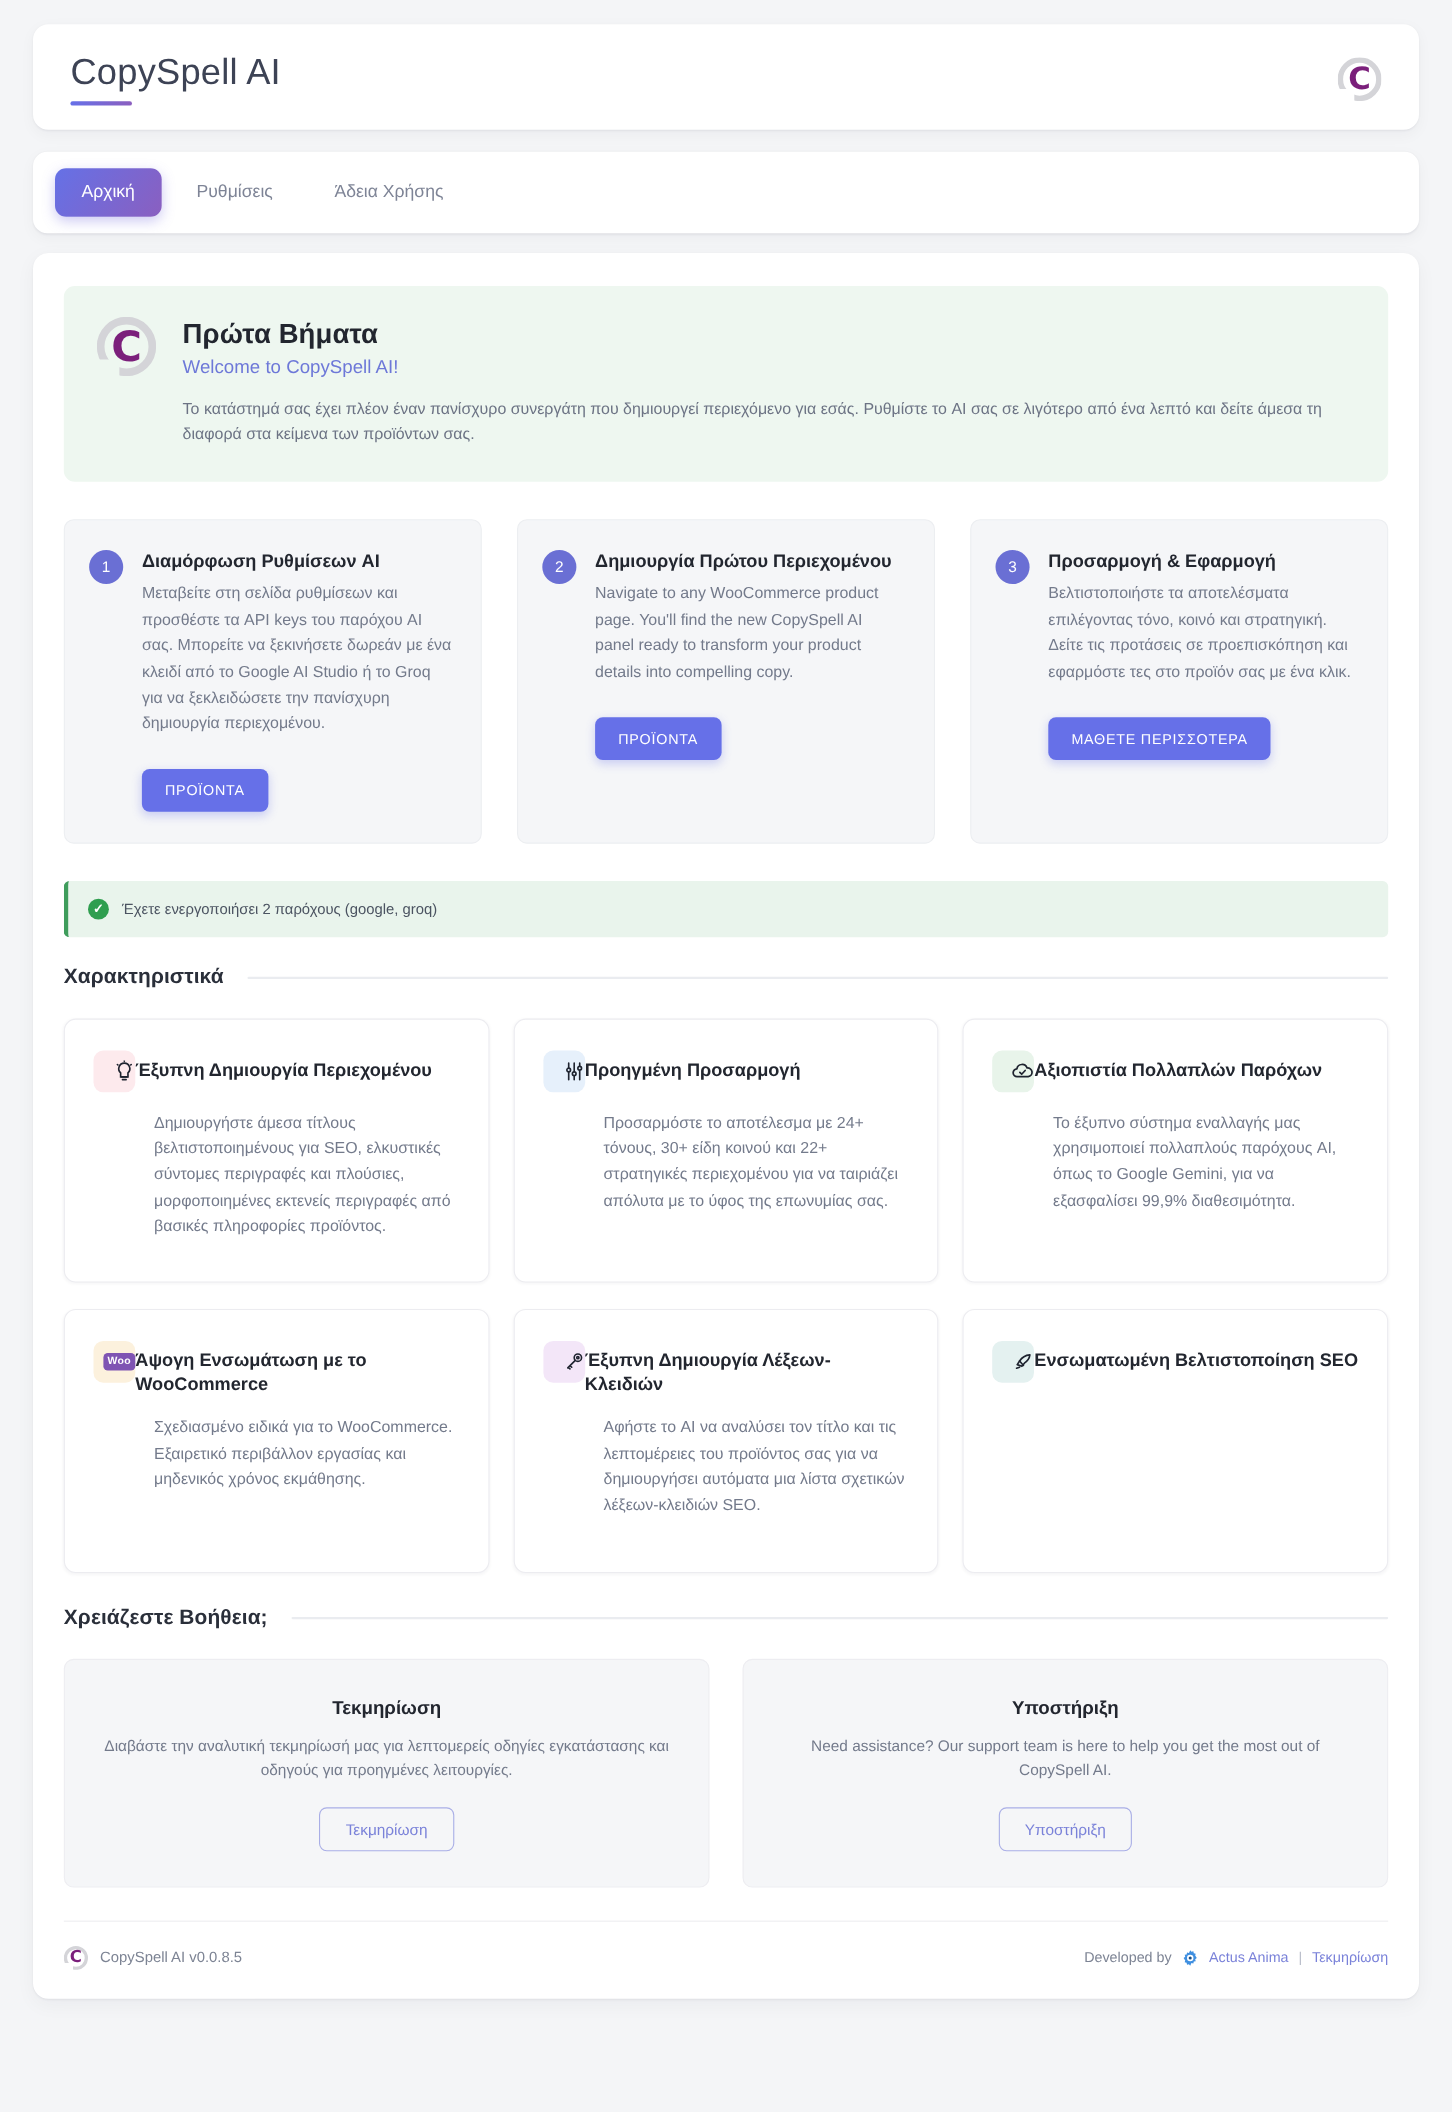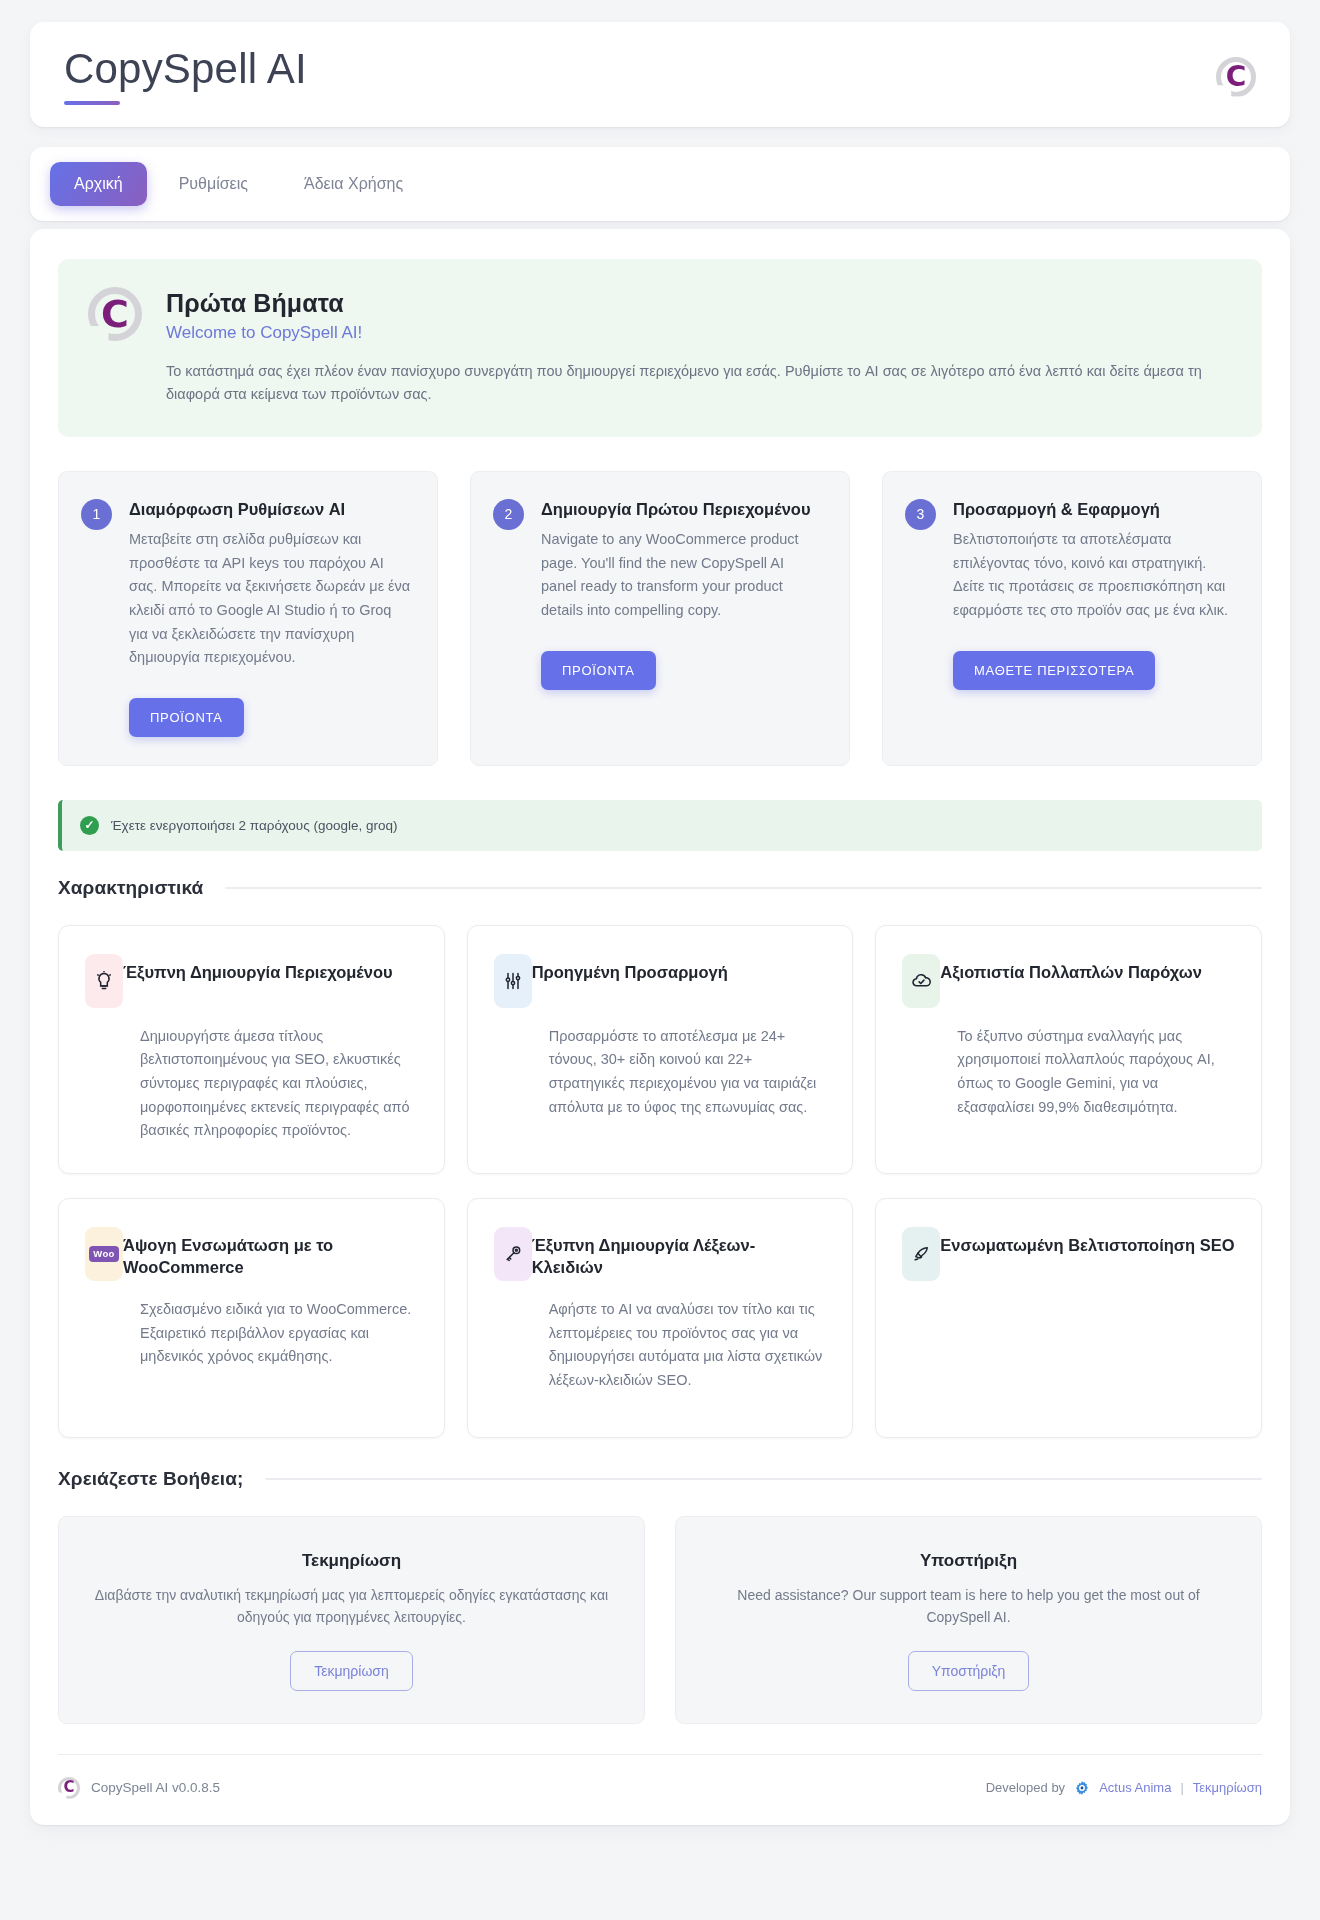--- a/index.html
+++ b/index.html
@@ -25,21 +25,21 @@
     border-radius: 14px;
     box-shadow: 0 1px 2px rgba(16,24,40,.06), 0 4px 14px rgba(16,24,40,.04);
     padding: 26px 34px 22px 34px;
     display: flex;
     align-items: center;
     justify-content: space-between;
     margin-bottom: 20px;
   }
   .app-title-wrap { display: flex; flex-direction: column; gap: 11px; }
   .app-title {
-    font-size: 42px;
+    font-size: 33px;
     font-weight: 400;
     color: #3d4355;
     letter-spacing: .2px;
     line-height: 1;
   }
   .title-rule {
     width: 56px; height: 4px; border-radius: 3px;
     background: linear-gradient(90deg,#6670e8 0%,#8b5fbf 100%);
   }
 
@@ -79,21 +79,21 @@
 
   
   .tabbar {
     background: #fff;
     border-radius: 13px;
     box-shadow: 0 1px 2px rgba(16,24,40,.06), 0 4px 14px rgba(16,24,40,.04);
     padding: 15px 20px;
     display: flex;
     align-items: center;
     gap: 8px;
-    margin-bottom: 8px;
+    margin-bottom: 18px;
   }
   .tab {
     font-size: 16px;
     color: #7e8496;
     padding: 13px 24px;
     border-radius: 10px;
     white-space: nowrap;
     cursor: pointer;
   }
   .tab.active {
@@ -241,23 +241,23 @@
     background: #fff;
     border: 1px solid #ececf0;
     border-radius: 11px;
     box-shadow: 0 1px 3px rgba(16,24,40,.045);
     padding: 28px 26px 30px 26px;
     min-height: 240px;
   }
   .feature-head { display: flex; align-items: flex-start; margin-bottom: 17px; }
   .ficon {
     flex: none;
-    width: 38px; height: 54px;
+    width: 38px; height: 38px;
     border-radius: 9px;
-    display: flex; align-items: center; justify-content: center;
+    display: flex; align-items: center; justify-content: flex-end;
   }
   .ficon svg { display: block; }
   .woo-badge {
     background: #7f54b3;
     color: #fff;
     border-radius: 4px;
     font-size: 9.5px;
     font-weight: 700;
     letter-spacing: .3px;
     padding: 3px 4px;

